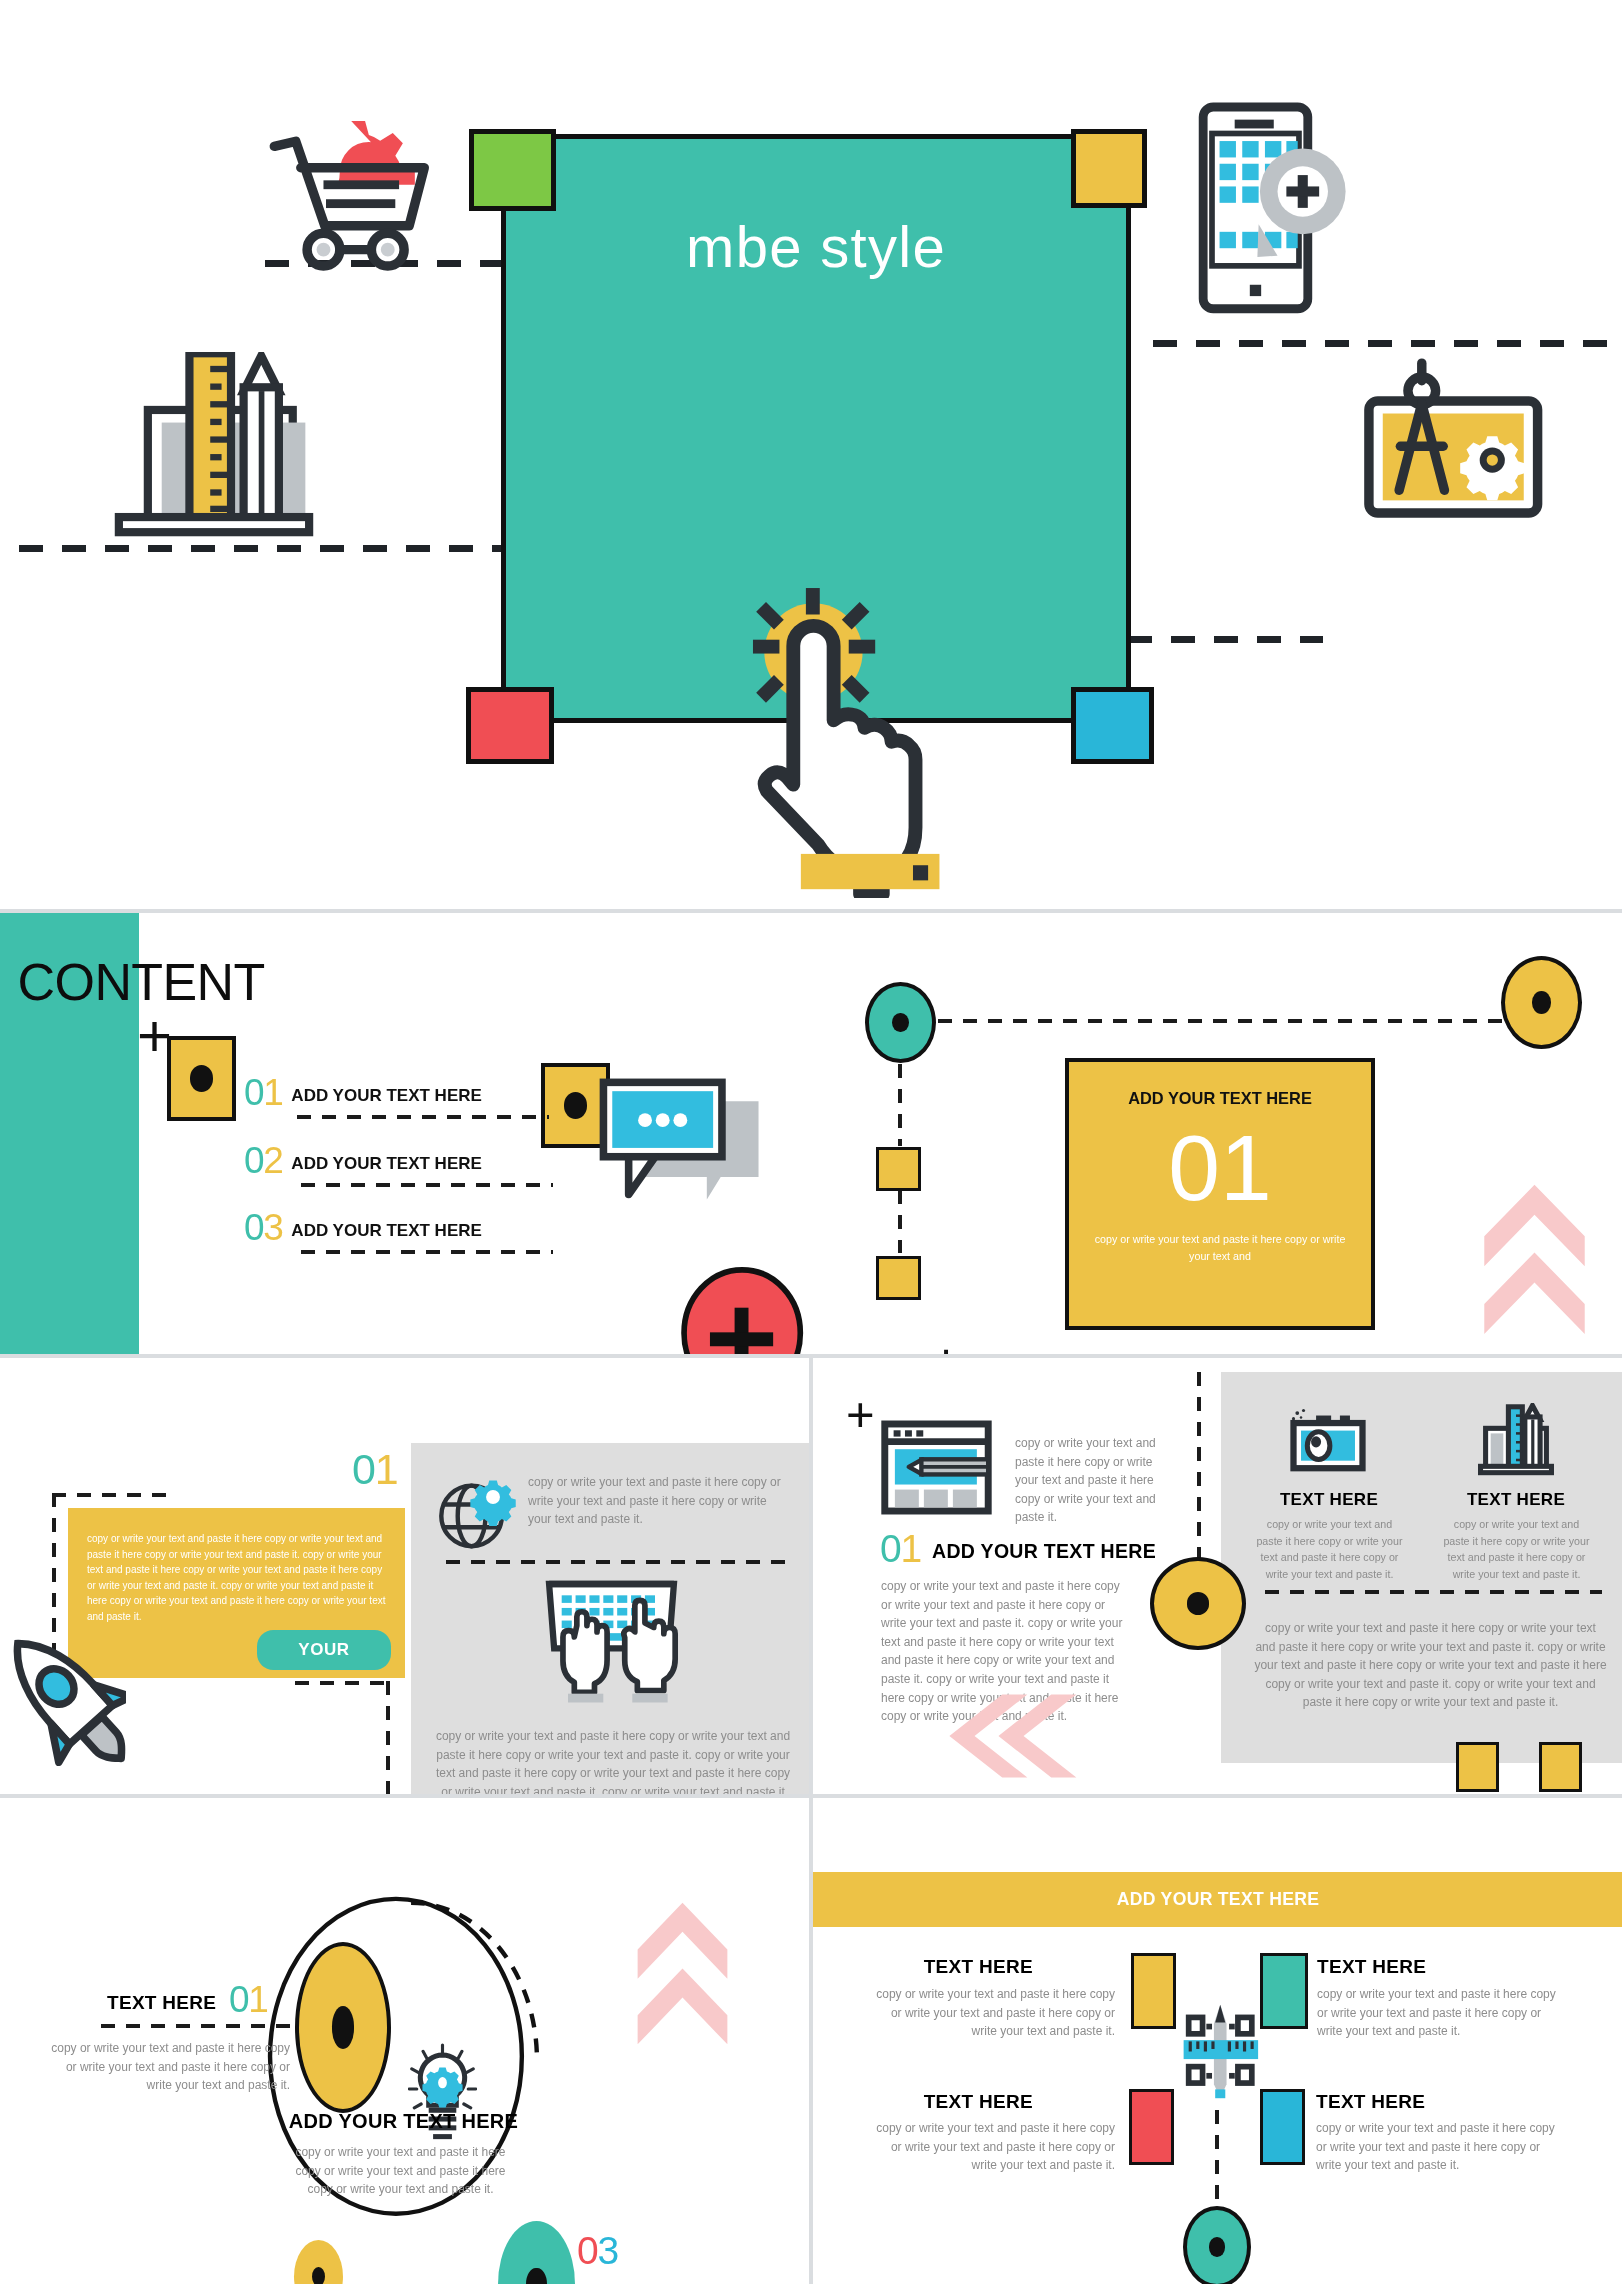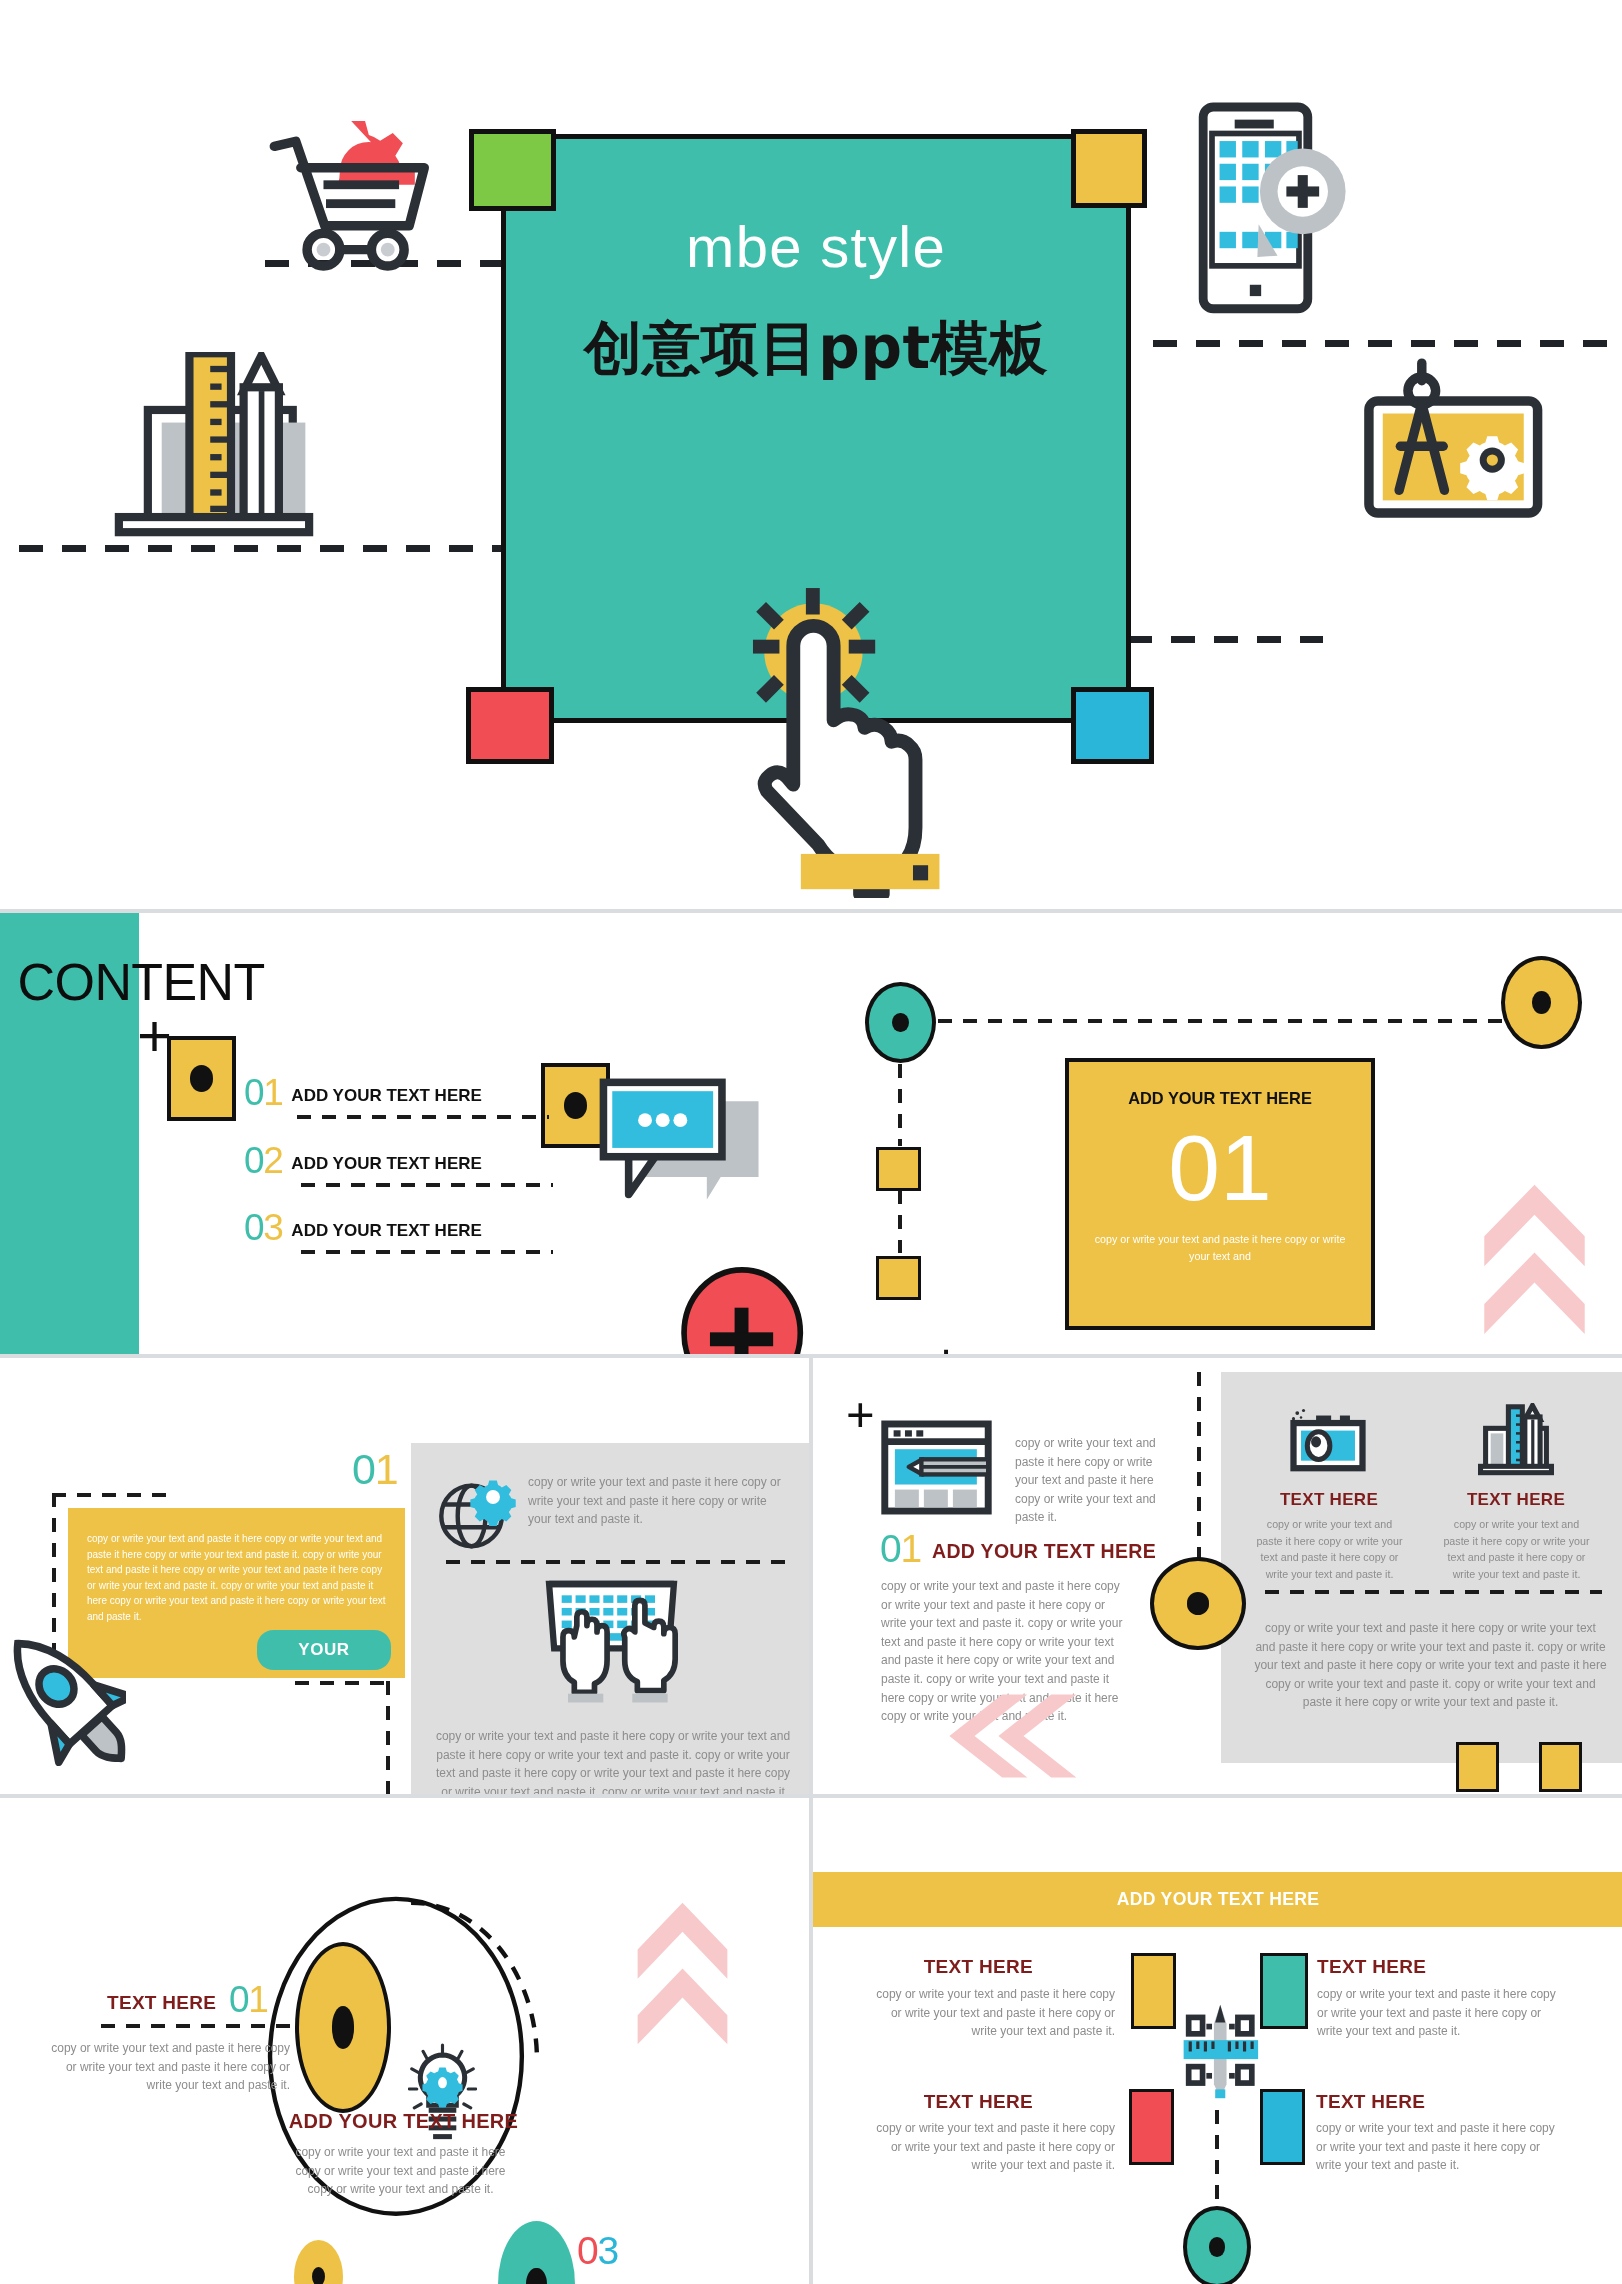--- a/index.html
+++ b/index.html
@@ -36,21 +36,21 @@
   #cnr-blue   { left: 1071px; top: 687px; width: 83px; height: 77px; background: #29B6D8; }
 
   .dashline { position: absolute; height: 7px; background: repeating-linear-gradient(to right,#1f2328 0 24px, transparent 24px 43px); }
   #dash-left-top  { left: 265px; top: 260px; width: 239px; }
   #dash-left-mid  { left: 19px;  top: 545px; width: 485px; }
   #dash-right-top { left: 1153px; top: 340px; width: 469px; }
   #dash-right-mid { left: 1128px; top: 636px; width: 195px; }
 
   
   .num { font-weight: 400; font-family: "Liberation Sans", sans-serif; line-height: 1; }
-  .hd { font-weight: 700; font-family: "Liberation Sans", sans-serif; color: #7f1d1d; letter-spacing: 0.3px; }
+  .hd { font-weight: 700; font-family: "Liberation Sans", sans-serif; color: #000000; letter-spacing: 0.3px; }
   .body-txt { color: #8d8d8d; font-size: 12px; line-height: 1.55; font-family: "Liberation Sans", sans-serif; }
   .dash-h { height: 4.4px; background: repeating-linear-gradient(to right,#1b1b1b 0 14px, transparent 14px 25px); }
   .dash-v { width: 4.4px; background: repeating-linear-gradient(to bottom,#1b1b1b 0 14px, transparent 14px 25px); }
 
   .dot-rect { position: absolute; border: 4.4px solid #111; background: #EDC246; display:flex; align-items:center; justify-content:center; }
   .dot-rect::after { content:""; width: 38%; height: 34%; border-radius: 50%; background:#111; }
   .dot-ellipse { position: absolute; border: 4.4px solid #111; border-radius: 50%; display:flex; align-items:center; justify-content:center; }
   .dot-ellipse::after { content:""; width: 26%; height: 26%; border-radius: 50%; background:#111; }
 
   
@@ -183,21 +183,20 @@
       </g>
       <g transform="translate(234,170)">
         <path d="M-8 -38 h16 l3 10 a28 28 0 0 1 9 5 l10-5 11 11 -5 10 a28 28 0 0 1 5 9 l10 3 v16 l-10 3 a28 28 0 0 1 -5 9 l5 10 -11 11 -10-5 a28 28 0 0 1 -9 5 l-3 10 h-16 l-3-10 a28 28 0 0 1 -9-5 l-10 5 -11-11 5-10 a28 28 0 0 1 -5-9 l-10-3 v-16 l10-3 a28 28 0 0 1 5-9 l-5-10 11-11 10 5 a28 28 0 0 1 9-5 Z" fill="#fff"></path>
         <circle cx="0" cy="0" r="20" fill="#2B3036"></circle>
         <circle cx="0" cy="0" r="9" fill="#EDC246"></circle>
       </g>
     </svg>
 
     <div class="title-box">
       <div class="title-en">mbe style</div>
-      <div class="title-cn">创意项目ppt模板</div>
     </div>
 
     <div class="cnr" id="cnr-green"></div>
     <div class="cnr" id="cnr-yellow"></div>
     <div class="cnr" id="cnr-red"></div>
     <div class="cnr" id="cnr-blue"></div>
 
     <svg style="position:absolute;left:725px;top:583px;" width="221" height="315" viewBox="0 0 350 500">
       <circle cx="140" cy="110" r="78" fill="#EDC246"></circle>
       <g fill="#2B3036">

